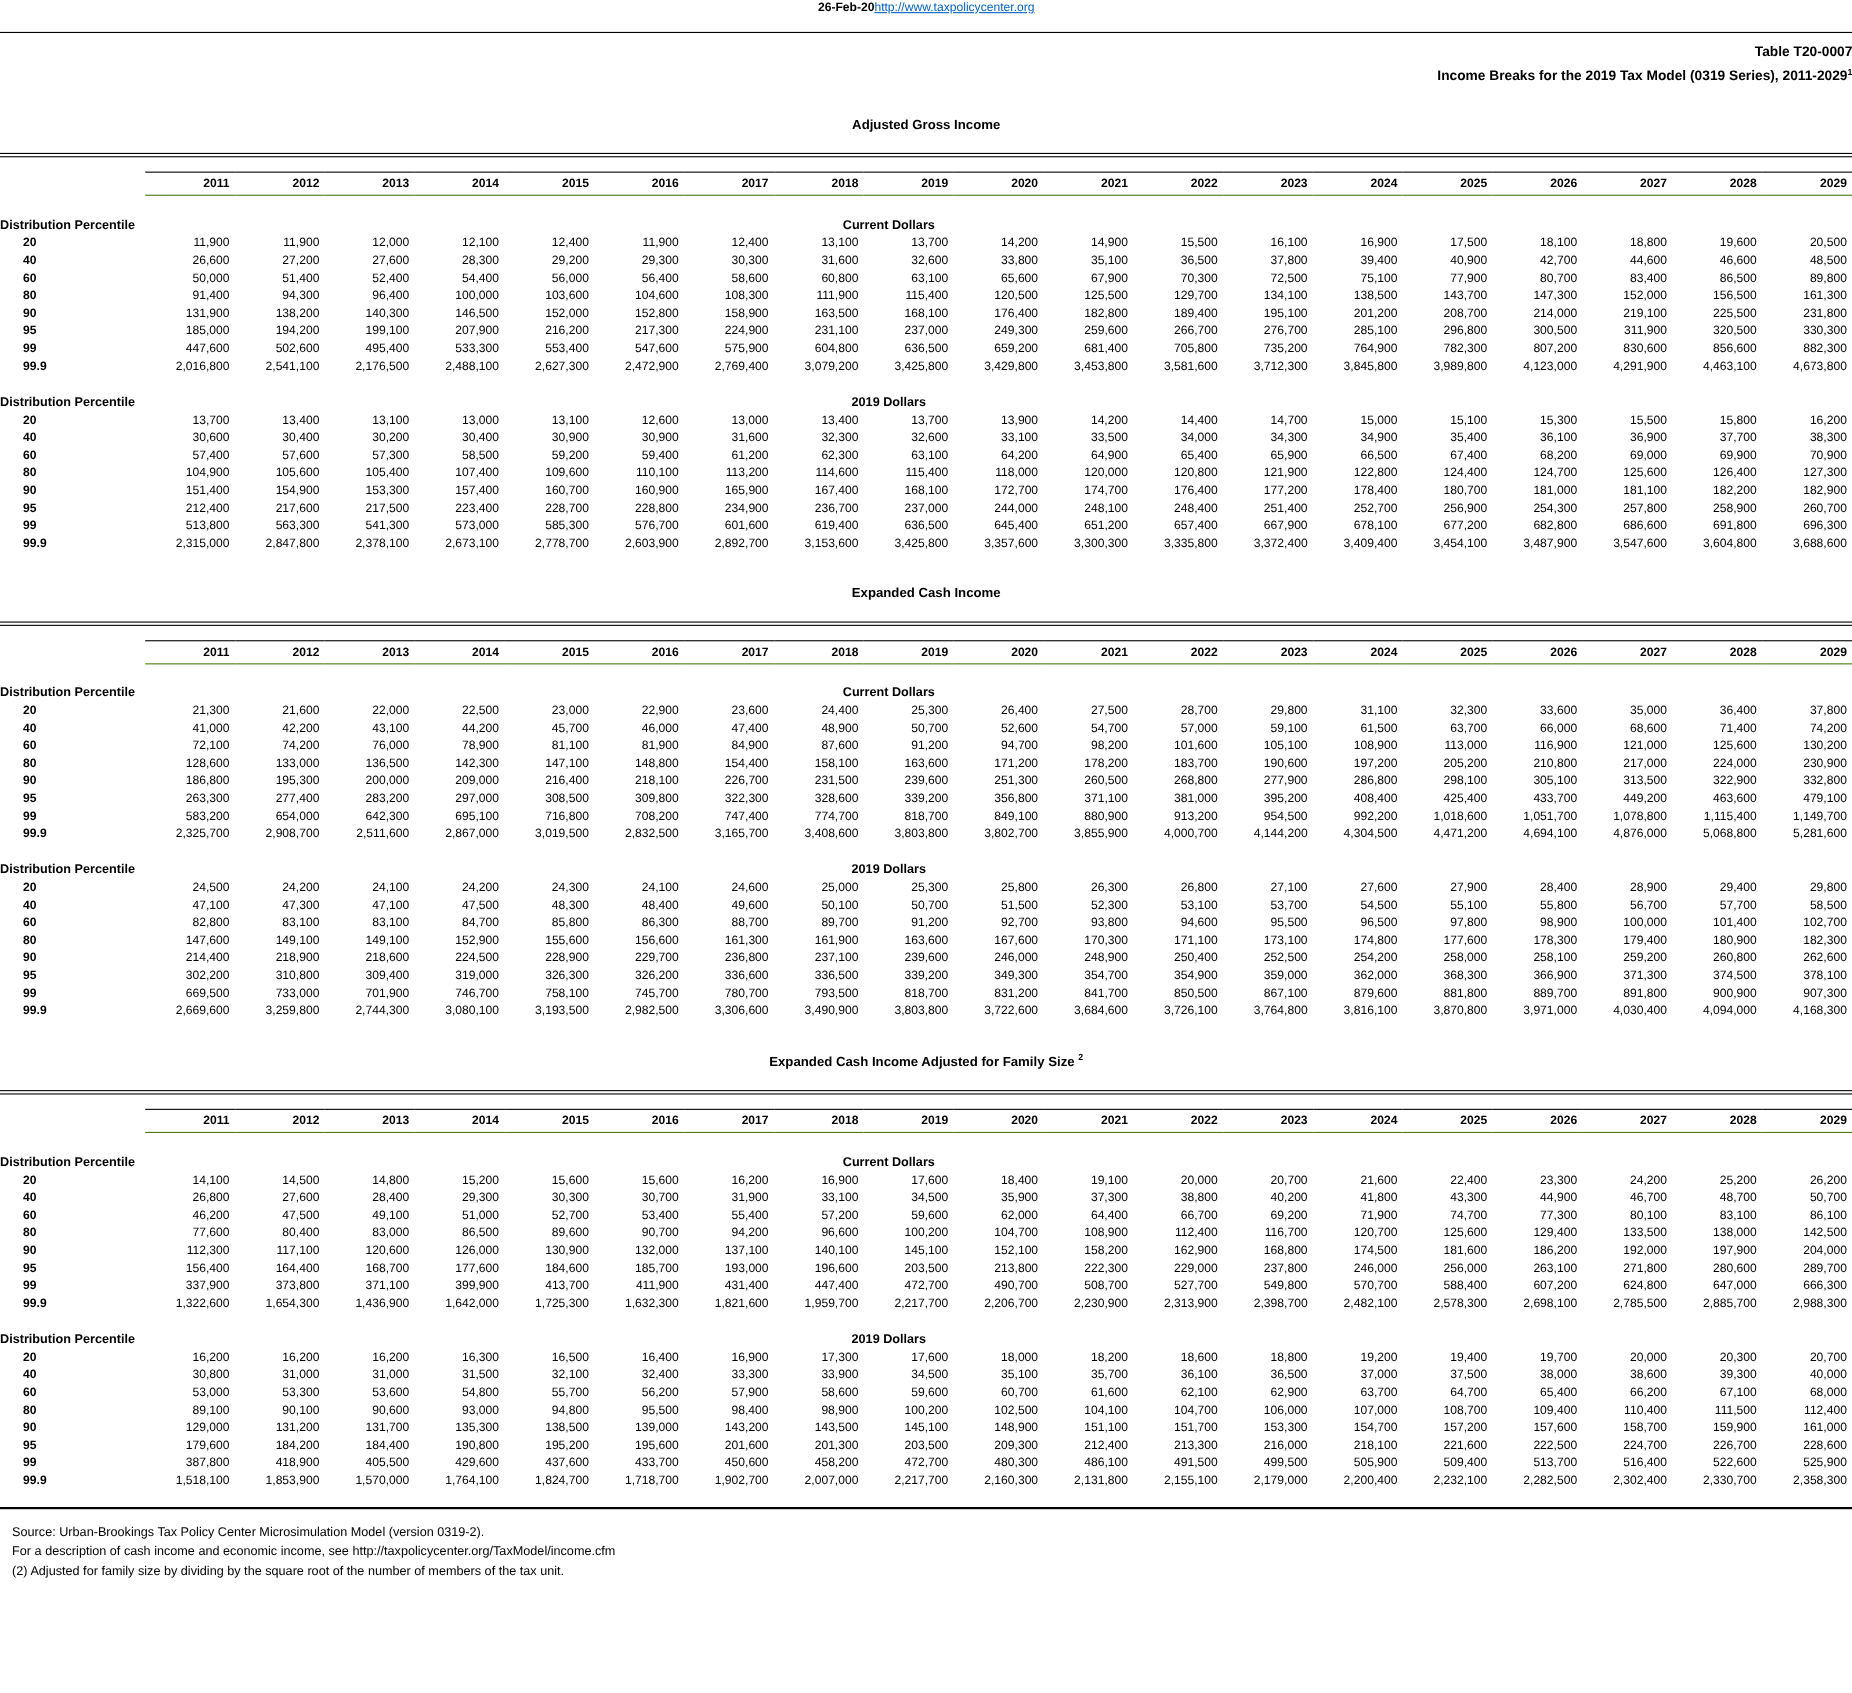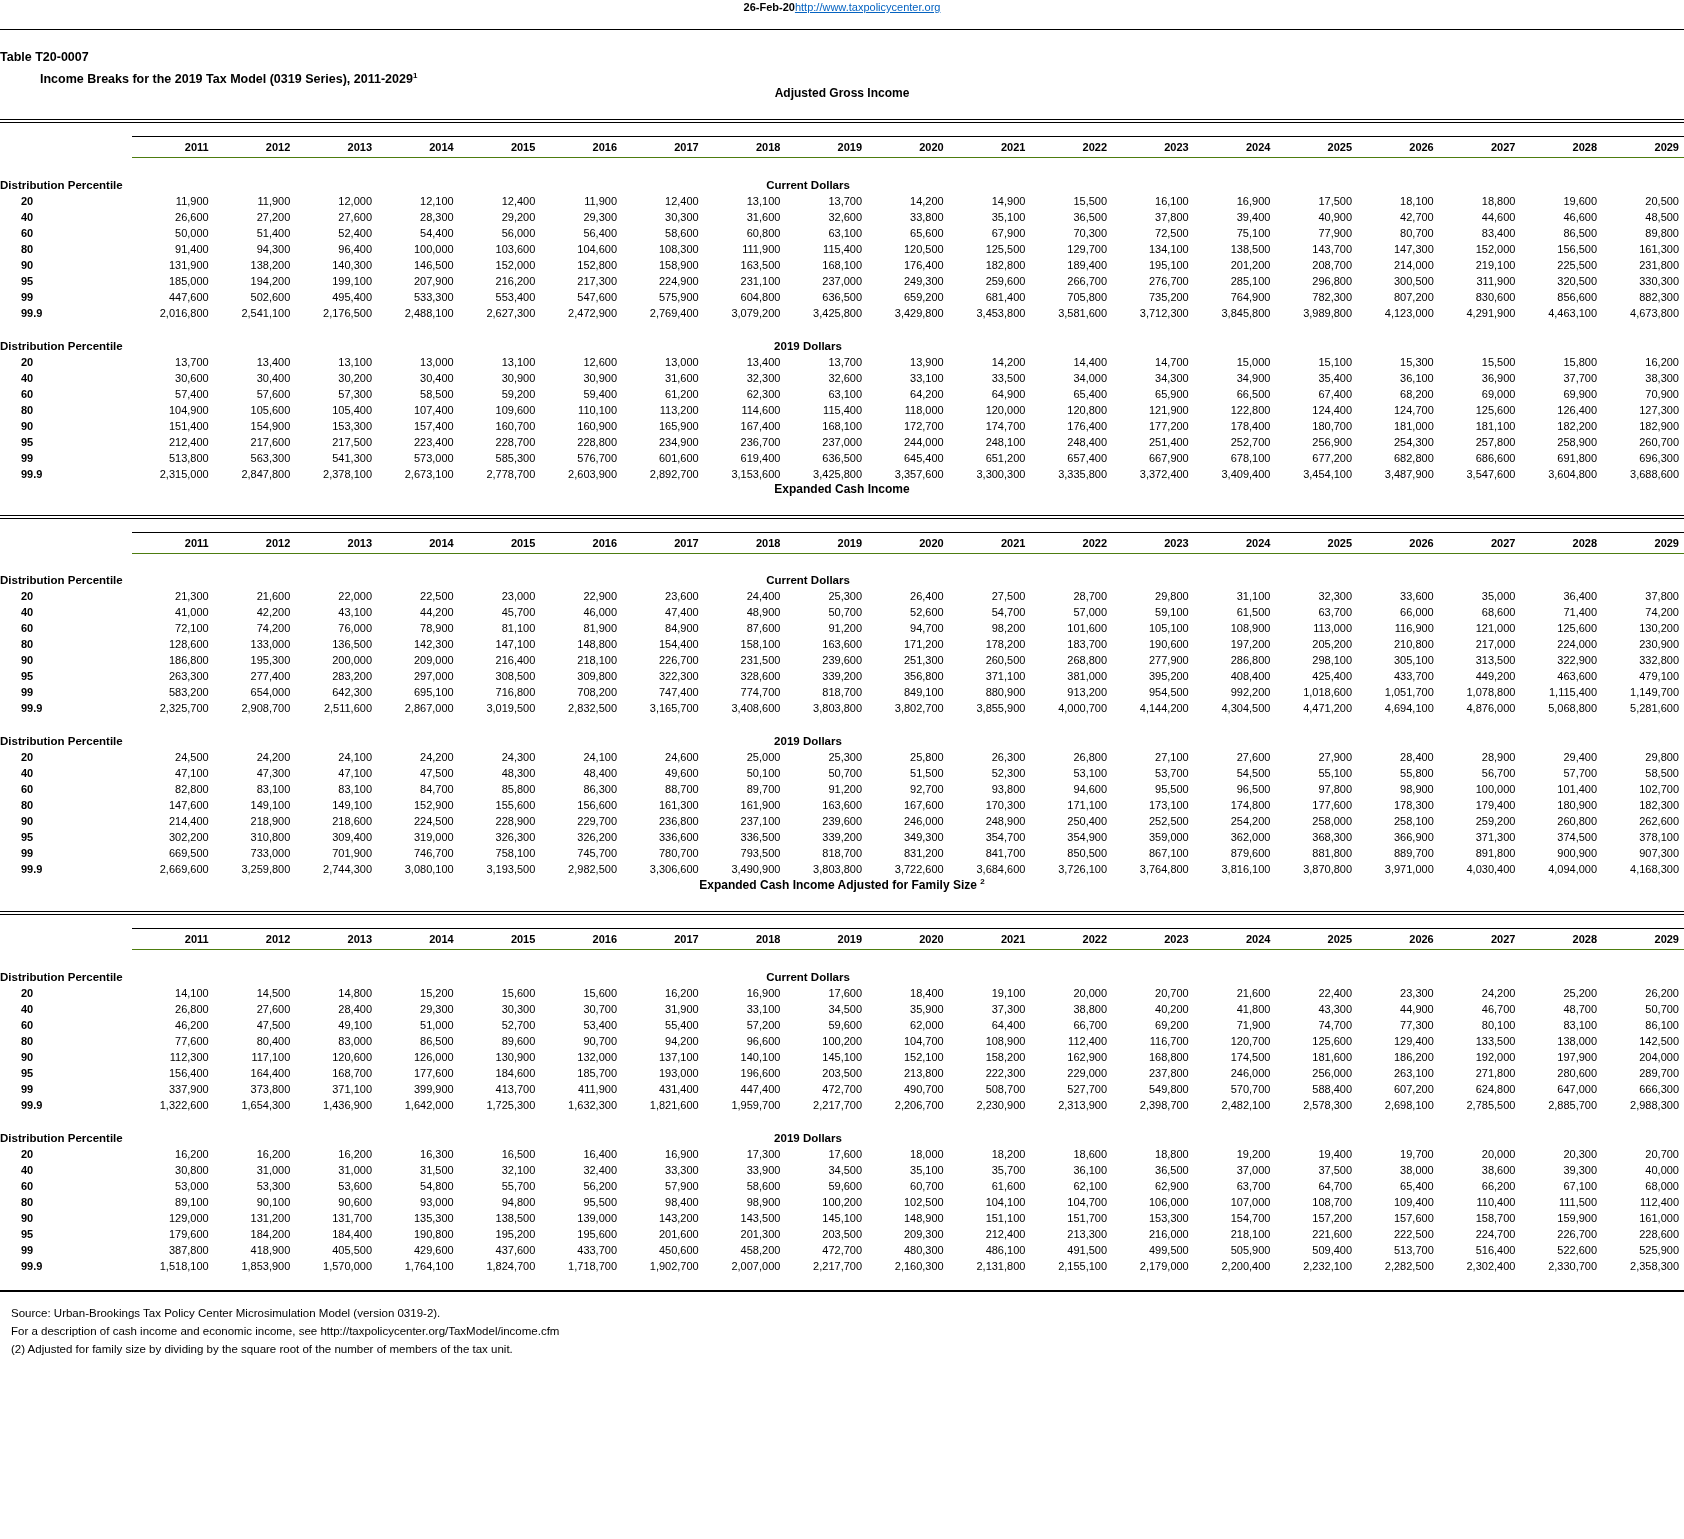--- a/index.html
+++ b/index.html
@@ -19,25 +19,25 @@
     border-bottom: 1px solid #000;
     font-size: 11px;
     font-weight: bold;
     height: 30px;
   }
   .topbar a {
     font-weight: normal;
     text-decoration: underline;
     cursor: pointer;
   }
-  .titles { text-align: left; margin-top: 20px; }
+  .titles { text-align: right; margin-top: 10px; }
   .title1 { font-size: 12.5px; font-weight: bold; margin-bottom: 7px; }
   .title2 { font-size: 12.5px; font-weight: bold; padding-left: 40px; }
   sup { font-size: 8px; }
-  .section { }
+  .section { margin-top: 30px; }
   .section.first { }
   .section-title { text-align: center; font-weight: bold; font-size: 12px; }
   .double-rule {
     height: 4px;
     border-top: 1px solid #000;
     border-bottom: 1px solid #000;
     margin-top: 19px;
   }
   table.data-table {
     width: 100%;

